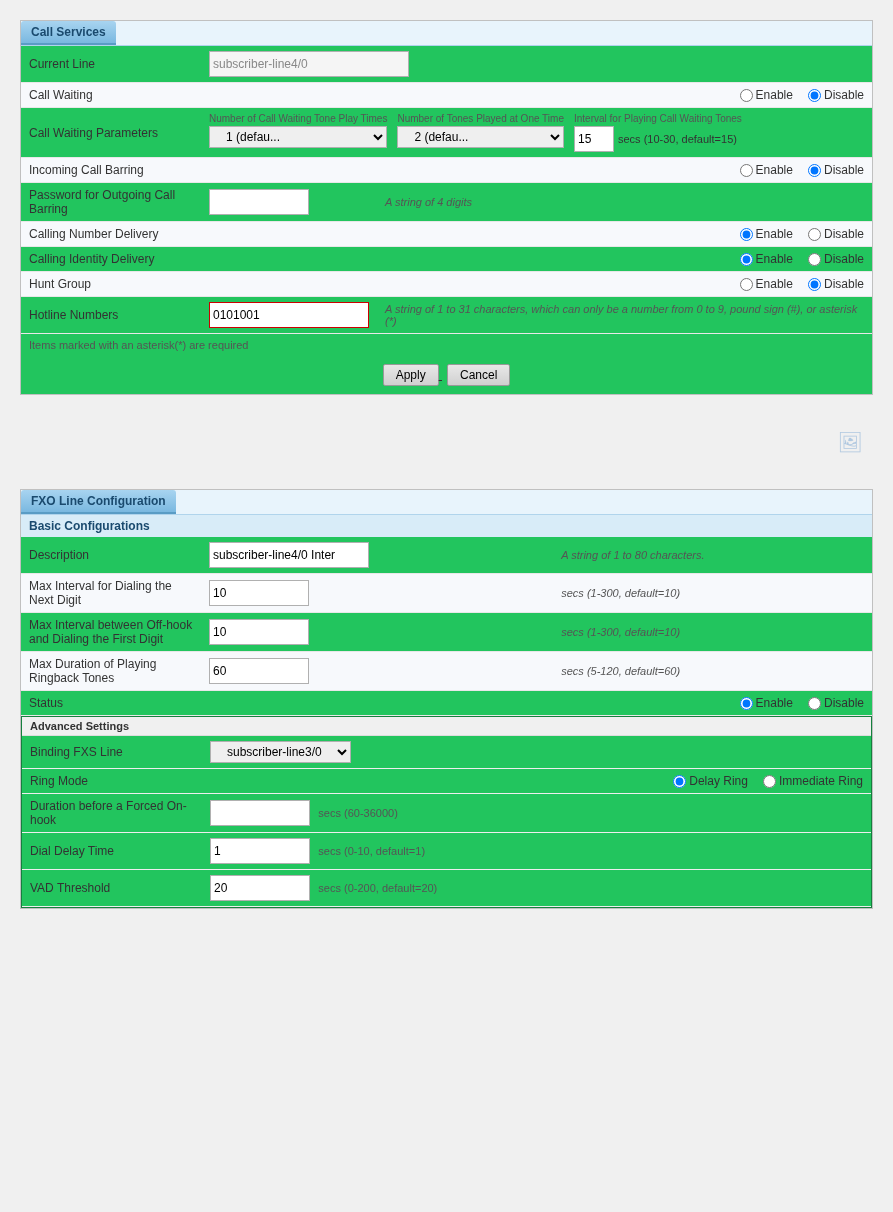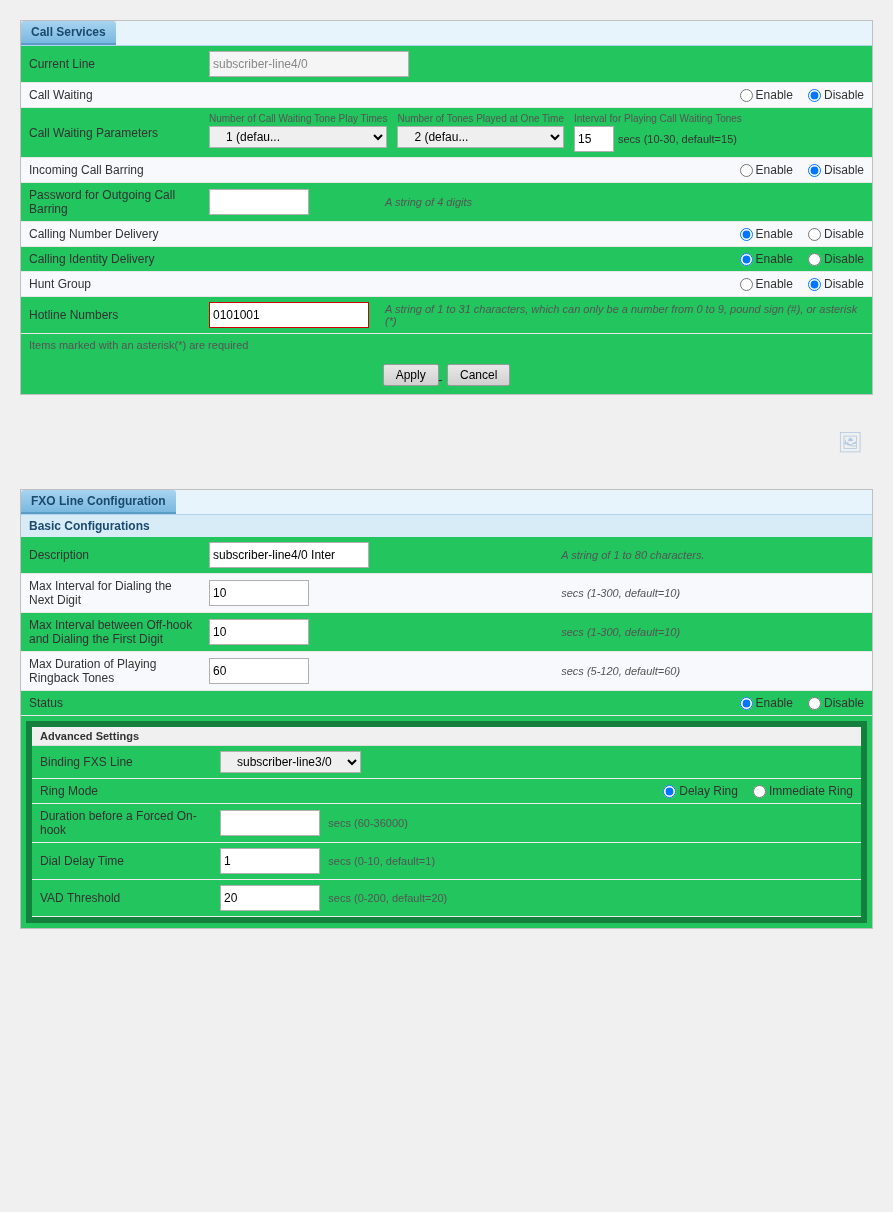--- a/index.html
+++ b/index.html
@@ -388,21 +388,21 @@
             <label>
               <input type="radio" name="fxo_status" value="disable" style="">
               <span>Disable</span>
             </label>
           </div>
         </td>
       </tr>
     </tbody>
       </table>
 
-    <div style="margin: 5px; border: 6px solid #15803d;">
+    <div style="border: 1px solid #15803d;">
       <div class="advanced-section-header">Advanced Settings</div>
       <table class="advanced-inner-table">
 
         <tbody>
 
         <tr>
           <td class="label-cell">Binding FXS Line</td>
           <td>
             <select>
               <option>subscriber-line3/0</option>

